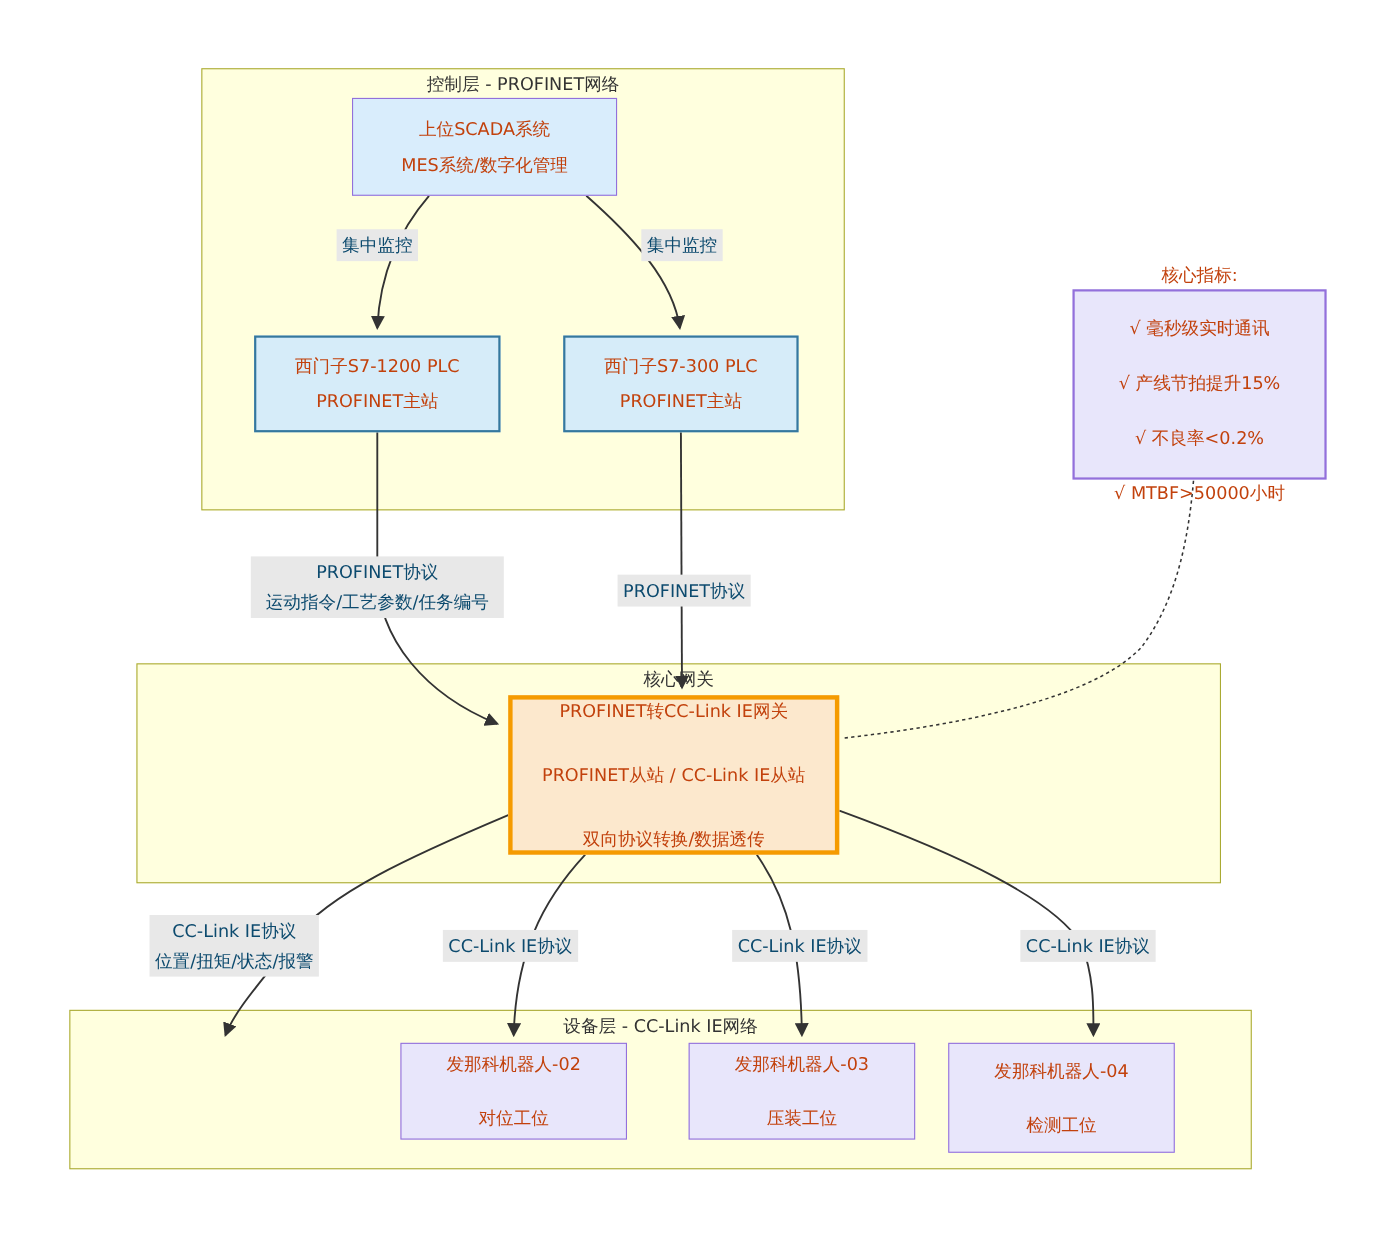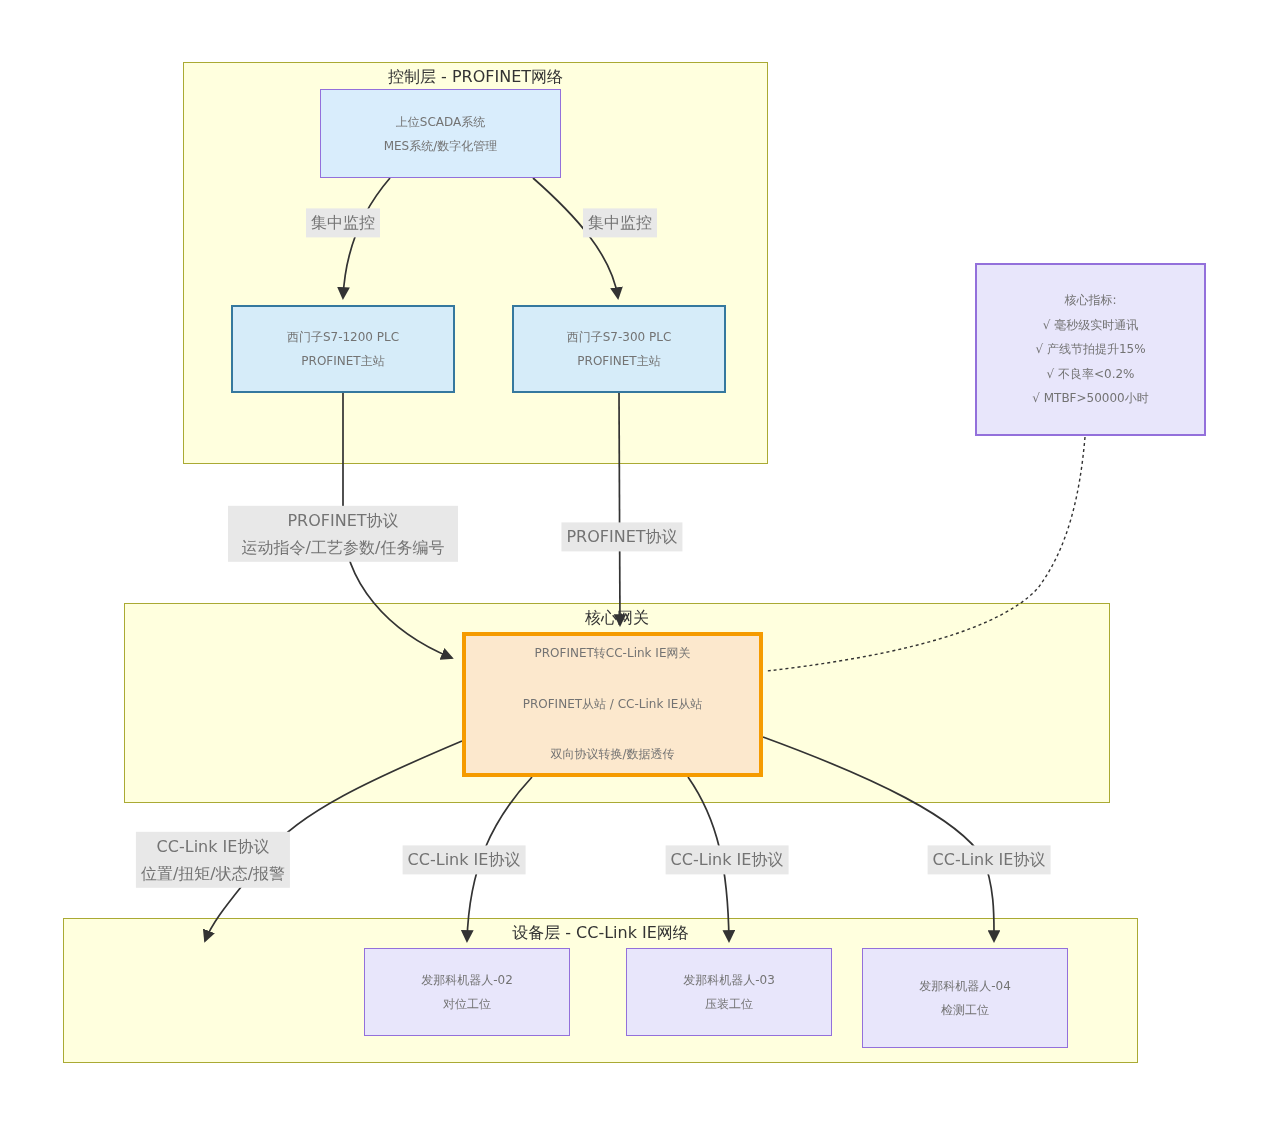--- a/index.html
+++ b/index.html
@@ -24,33 +24,33 @@
   }
   .edges{
     position:absolute;left:0;top:0;z-index:2;pointer-events:none;
   }
   .edge{fill:none;stroke:var(--edge_color,#333333);stroke-width:1.7px;}
   .edge.dashed{stroke-dasharray:3 3;stroke-width:1.4px;}
   .arrowfill{fill:var(--edge_color,#333333);}
   .node{
     position:absolute;z-index:3;
     display:flex;flex-direction:column;justify-content:center;align-items:center;
-    text-align:center;font-size:12px;line-height:2.0;color:#737373;
+    text-align:center;font-size:16px;line-height:2.0;color:#c2410c;
     box-sizing:border-box;
   }
   .node.blue-light{background:var(--scada_fill,#d9edfc);border:1px solid var(--scada_border,#9370db);}
   .node.blue{background:var(--plc_fill,#d6ecf9);border:2px solid var(--plc_border,#35789e);}
   .node.orange{background:var(--gateway_fill,#fce8cd);border:4px solid var(--gateway_border,#f59b00);line-height:1.95;padding:0 22px;gap:27px;}
-  .node.purple{background:var(--purple_fill,#e8e6fb);border:1px solid var(--purple_border,#9370db);}
+  .node.purple{background:var(--purple_fill,#e8e6fb);border:1px solid var(--purple_border,#9370db);gap:17px;}
   .node.purple.thick{border-width:2px;line-height:2.05;}
   .edge-label{
     position:absolute;z-index:4;
     transform:translate(-50%,-50%);
     background:var(--label_bg,#e8e8e8);
-    color:#737373;font-size:16px;line-height:1.7;
+    color:#0c4a6e;font-size:16px;line-height:1.7;
     text-align:center;padding:1px 5px;
     white-space:nowrap;box-sizing:border-box;
   }
   .edge-label.multi{white-space:normal;}
 </style>
 </head>
 <body>
 
 <div class="canvas">
 

